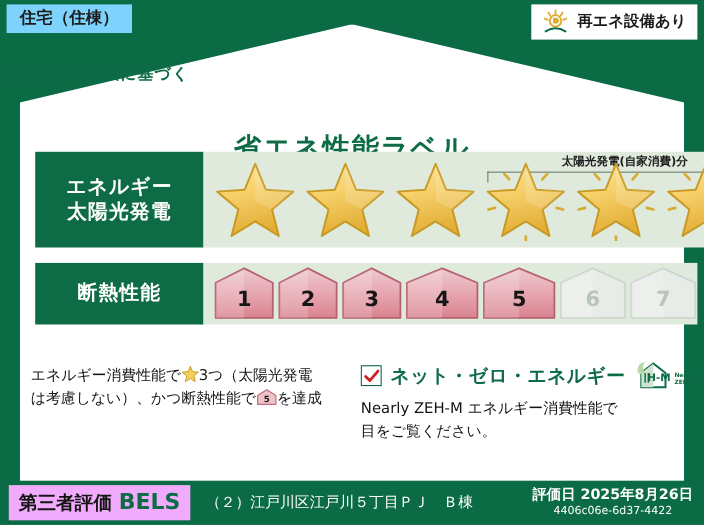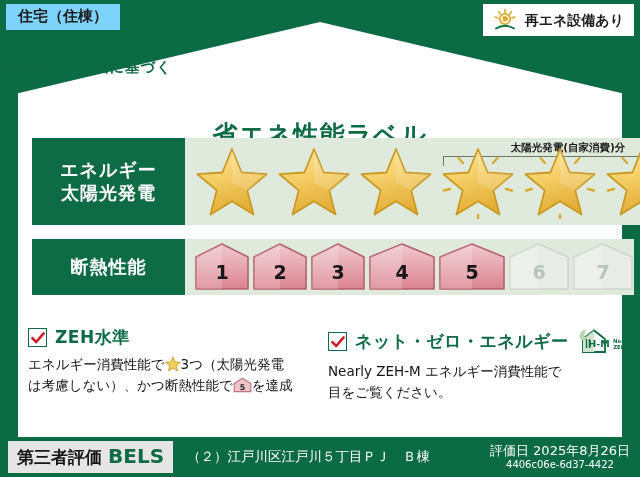--- a/index.html
+++ b/index.html
@@ -128,36 +128,36 @@
     position:relative;
   }
 
   
   .footer{
     position:absolute;left:0;right:0;bottom:0;height:40px;
     background:#0a6b45;z-index:5;
     display:flex;align-items:center;
   }
   .bels{
-    background:#e5e5e5;margin-left:8px;
+    background:#f0abfc;margin-left:8px;
     padding:3px 9px 4px 9px;
     display:flex;align-items:baseline;gap:6px;
     flex:none;
   }
   .bels-jp{font-size:17px;font-weight:bold;color:#141414;letter-spacing:0px;}
   .bels-en{font-size:20px;font-weight:bold;color:#0d6b46;letter-spacing:0px;}
   .addr{
     color:#ffffff;font-size:13.5px;margin-left:14px;white-space:nowrap;
     letter-spacing:0px;
   }
   .dateblk{
     margin-left:auto;margin-right:10px;text-align:center;color:#fff;
     line-height:1.15;
   }
-  .date-l{font-size:13px;font-weight:normal;white-space:nowrap;}
+  .date-l{font-size:13px;font-weight:bold;white-space:nowrap;}
   .date-id{font-size:10px;letter-spacing:0px;white-space:nowrap;}
 </style>
 </head>
 <body>
 
 <div class="frame">
 
   <div class="body-white"></div>
 
   <div class="tag-house">
@@ -399,28 +399,20 @@
               <path d="M2 15 L31 2 L60 15 L60 47 L2 47 Z" fill="#e8ece8" stroke="#cdd6cd" stroke-width="1.6" stroke-linejoin="round"></path>
               <path d="M2 15 L31 2 L31 47 L2 47 Z" fill="#ffffff" opacity="0.18"></path>
             </svg>
             <span class="ins-num">7</span>
           </div>
         </div>
     </div>
   </div>
 
   <div class="infoblk blk-left">
-    <div class="blk-head">
-      <span class="chk">
-        <svg viewBox="0 0 16 16" width="16" height="16">
-          <path d="M2.4 8.2 L6.2 12 L13.6 3.4" fill="none" stroke="#cc2127" stroke-width="2.6" stroke-linecap="round" stroke-linejoin="round"></path>
-        </svg>
-      </span>
-      <span class="blk-title">ZEH水準</span>
-    </div>
     <div class="blk-body">
       <span>エネルギー消費性能で</span><span class="inline-star">
         <svg viewBox="0 0 16 16" width="16" height="16">
           <path d="M8 1 L10 5.9 L15.3 6.3 L11.2 9.7 L12.5 14.9 L8 12.1 L3.5 14.9 L4.8 9.7 L0.7 6.3 L6 5.9 Z" fill="#f5cf5f" stroke="#c99a22" stroke-width="0.9" stroke-linejoin="round"></path>
         </svg></span><span>3つ（太陽光発電</span><br>
       <span>は考慮しない）、かつ断熱性能で</span><span class="inline-badge">
         <svg viewBox="0 0 20 17" width="19" height="16">
           <path d="M1.2 7 L10 1.4 L18.8 7 L18.8 15.6 L1.2 15.6 Z" fill="#eec3c9" stroke="#c0707d" stroke-width="1.2" stroke-linejoin="round"></path>
           <text x="10" y="13.4" text-anchor="middle" font-family="DejaVu Sans, sans-serif" font-size="8.4" font-weight="bold" fill="#1a1a1a" id="inline-badge-text">5</text>
         </svg></span><span>を達成</span>

